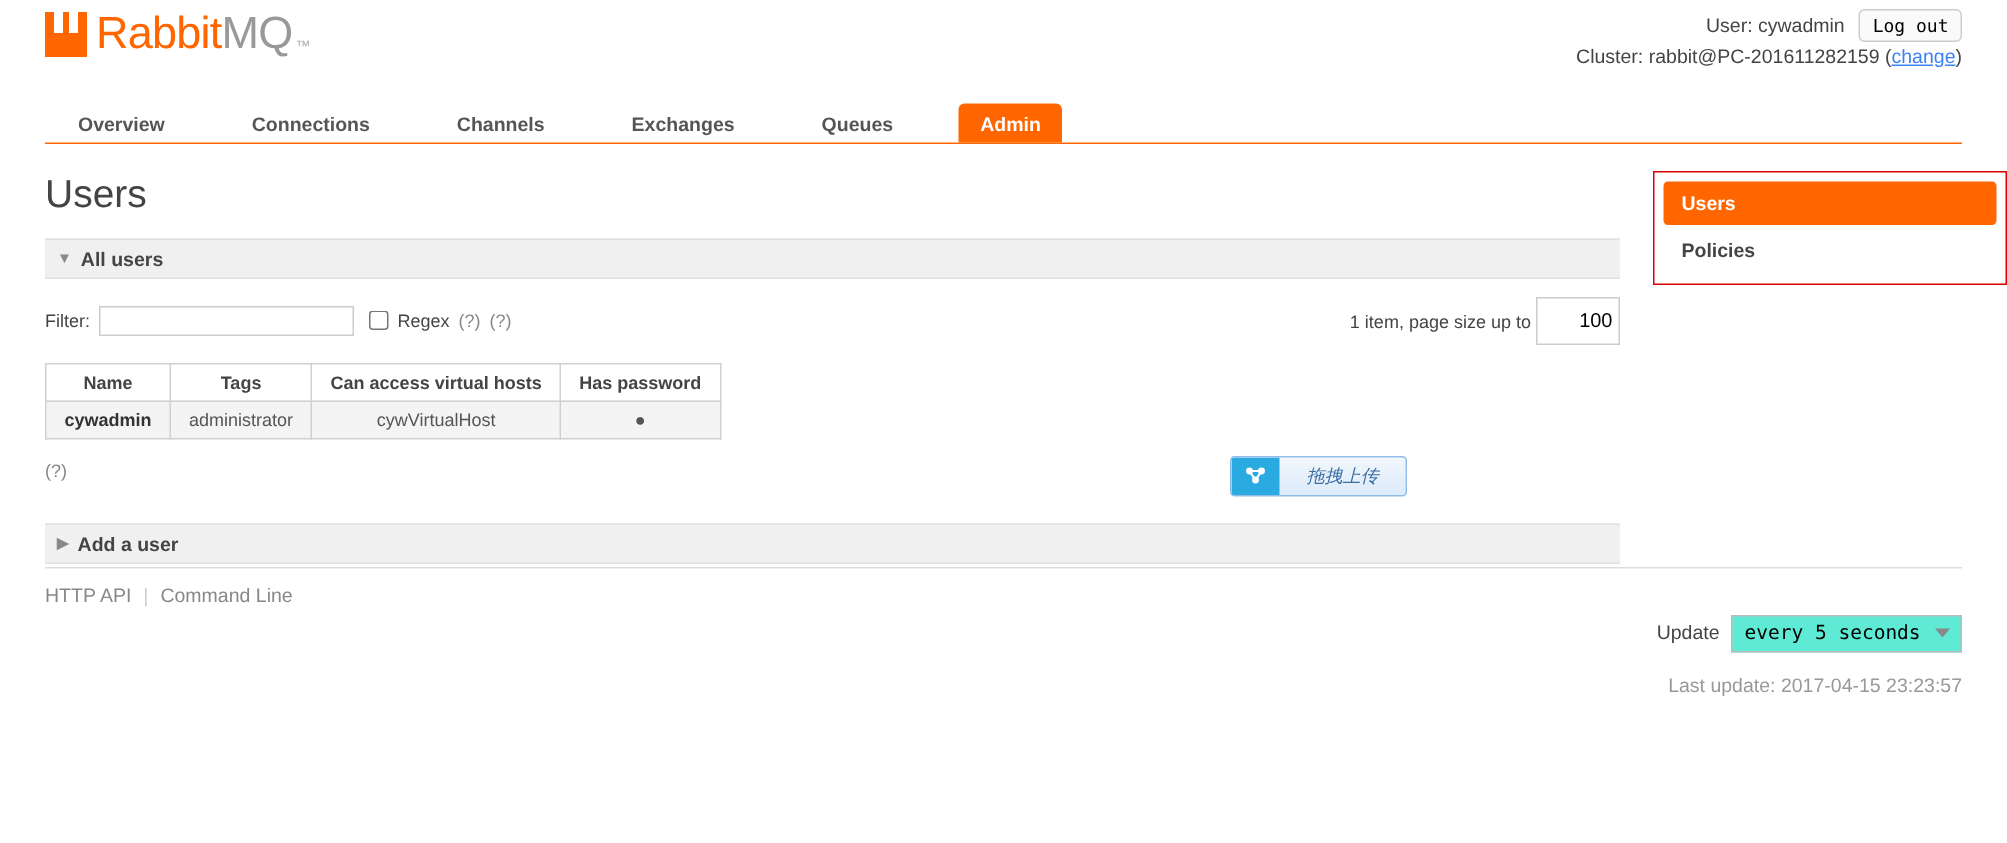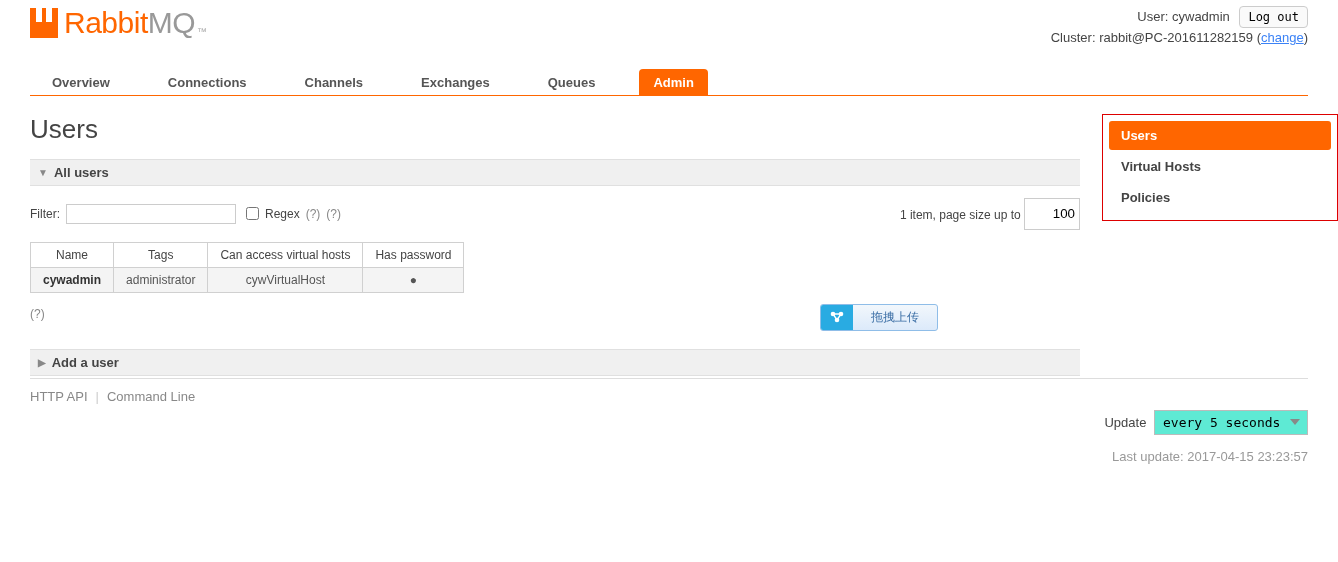--- a/index.html
+++ b/index.html
@@ -88,21 +88,21 @@
   .help-q { color:#888; cursor:pointer;}
   .pagesize-input {
     border:1px solid #ccc; height:32px; width:56px; text-align:right; padding:0 4px;
   }
   table.data {
     border-collapse: collapse; margin-top:4px;
   }
   table.data th, table.data td {
     border:1px solid #d0d0d0; padding:5px 12px; font-size:12px; text-align:center;
   }
-  table.data th { font-weight:normal; background:#fff; }
+  table.data th { font-weight:bold; background:#fff; }
   table.data td { background:#f4f4f4; color:#555;}
   table.data td.name { font-weight:bold; color:#333;}
   .help-standalone { margin:14px 0 28px; color:#888; cursor:pointer;}
   .section-header.collapsed .arrow { color:#888; }
   .right-panel {
     position:absolute; top:0; right:-30px; width:236px;
     border:1px solid #d00; padding:6px;
   }
   .right-panel .item {
     padding:7px 12px; font-weight:bold; font-size:13px; color:#444;
@@ -131,21 +131,21 @@
   .upload-widget {
     position:absolute; border:1px solid #8fbde8; border-radius:3px;
     background:linear-gradient(#f2f7fc,#dceafa);
     display:flex; align-items:stretch; overflow:hidden;
     font-size:12px; color:#3b6ea5;
   }
   .upload-widget .cloud {
     background:#29abe2; width:32px; display:flex; align-items:center; justify-content:center;
     color:#fff;
   }
-  .upload-widget .txt { padding:4px 18px; }
+  .upload-widget .txt { padding:4px 18px;font-style:italic; }
   .content-block { width:1050px; }
   .filter-right { white-space:nowrap; }
   .underline { text-decoration: underline; }
 </style>
 </head>
 <body>
 
 <div class="topbar">
   <div class="logo">
     <span class="logo-icon"></span>
@@ -224,21 +224,20 @@
     <div class="help-standalone">(?)</div>
 
     <div class="section-header collapsed">
       <span class="arrow">▶</span>
       <span>Add a user</span>
     </div>
   </div>
 
   <div class="right-panel">
     <div class="item active">Users</div>
-    <div class="item">Virtual Hosts</div>
     <div class="item">Policies</div>
   </div>
 
   <div class="upload-widget" style="top:190px; left:790px;">
     <div class="cloud">
       <svg width="18" height="14" viewBox="0 0 18 14">
           <circle cx="5" cy="4" r="2.3" fill="#fff"></circle>
           <circle cx="13" cy="4" r="2.3" fill="#fff"></circle>
           <circle cx="9" cy="10" r="2.3" fill="#fff"></circle>
           <path d="M5 4 L13 4 L9 10 Z" stroke="#fff" stroke-width="1.4" fill="none"></path>

